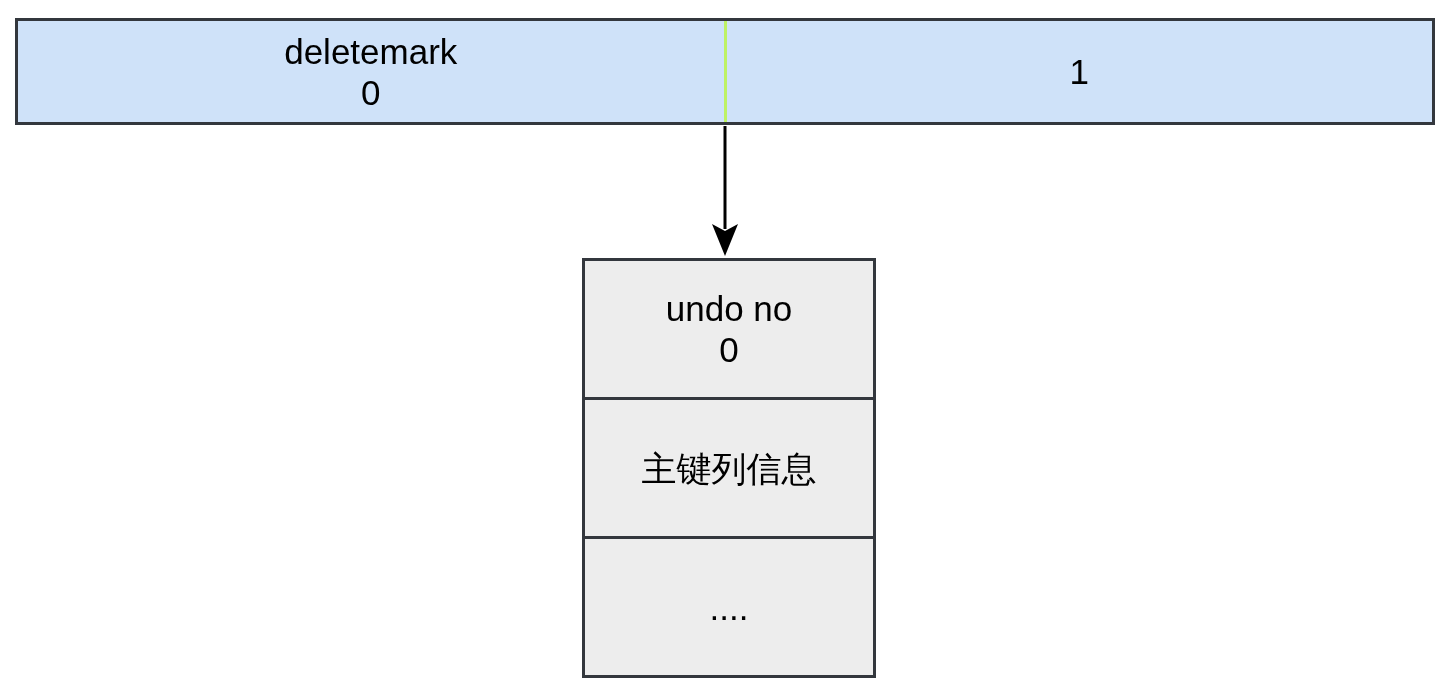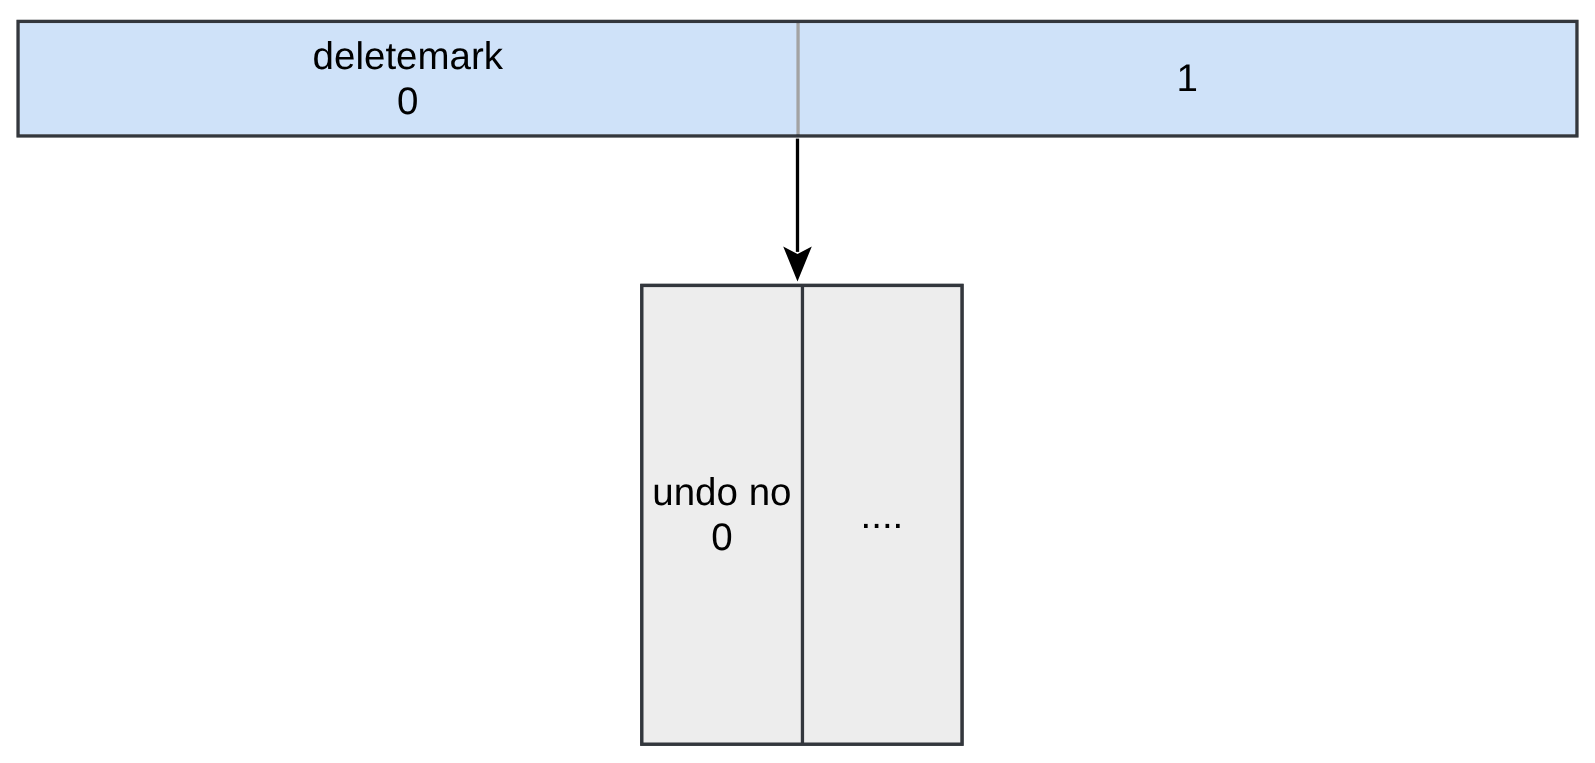--- a/index.html
+++ b/index.html
@@ -20,21 +20,21 @@
   
   .record-row {
     position: absolute;
     left: 15px;
     top: 18px;
     width: 1420px;
     height: 107px;
     box-sizing: border-box;
     display: flex;
     border: 3px solid #33373d;
-    background: #a3a3a3;   
+    background: #bef264;   
     gap: 3px;
   }
   .record-cell {
     flex: 1 1 0;
     background: #cfe2f9;
     display: flex;
     flex-direction: column;
     align-items: center;
     justify-content: center;
     font-size: 35px;
@@ -54,21 +54,21 @@
 
   
   .undo-stack {
     position: absolute;
     left: 582px;
     top: 258px;
     width: 294px;
     height: 420px;
     box-sizing: border-box;
     display: flex;
-    flex-direction: row;
+    flex-direction: column;
     border: 3px solid #33373d;
     background: #33373d;   
     gap: 3px;
   }
   .undo-cell {
     flex: 1 1 0;
     background: #ededed;
     display: flex;
     flex-direction: column;
     align-items: center;
@@ -104,20 +104,23 @@
     <polygon points="725,256 712,224 725,231 738,224" fill="#000000"></polygon>
   </svg>
 
   <div class="undo-stack">
 
     <div class="undo-cell">
       <div>undo no</div>
       <div>0</div>
     </div>
 
+    <div class="undo-cell">
+      <div>主键列信息</div>
+    </div>
 
     <div class="undo-cell">
       <div>....</div>
     </div>
 
   </div>
 
 </div>
 
 </body></html>

